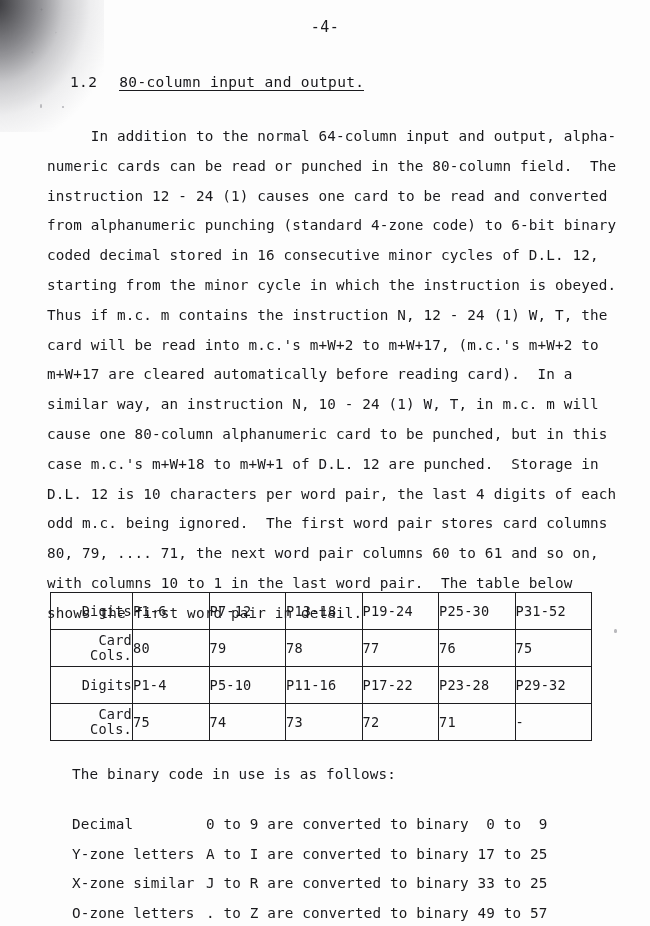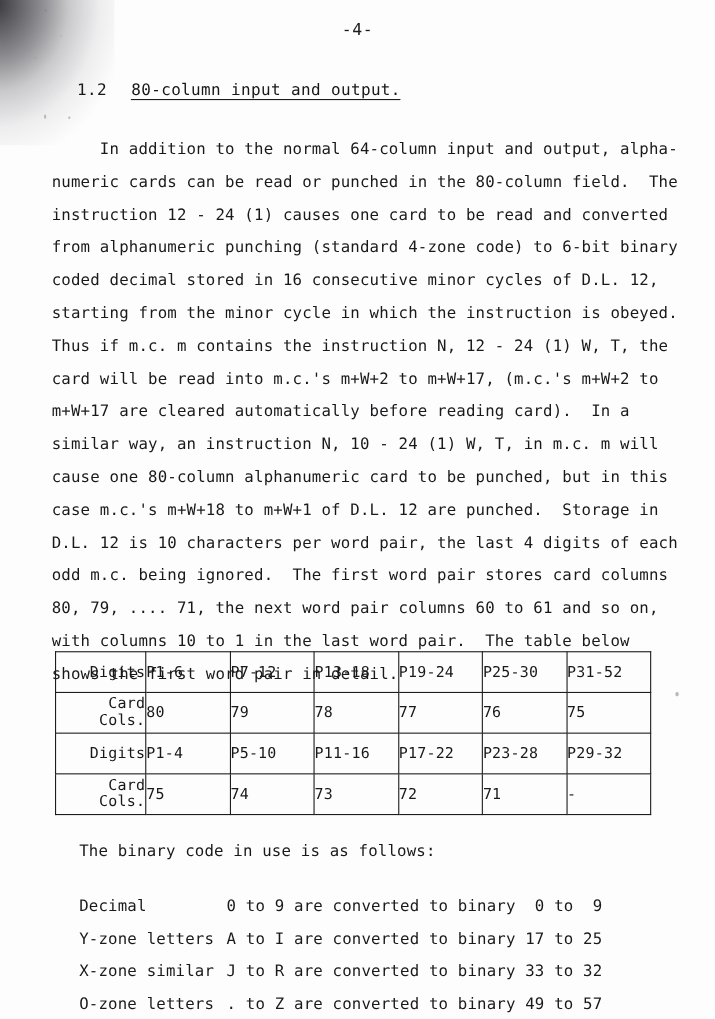--- a/index.html
+++ b/index.html
@@ -239,18 +239,18 @@
           <td class="val">-</td>
         </tr>
       </tbody>
   </table>
 
   <div id="code-section">
     <div id="code-intro">The binary code in use is as follows:</div>
     <div id="code-rows">
         <div class="code-row"><span class="lhs">Decimal</span><span>0 to 9 are converted to binary  0 to  9</span></div>
         <div class="code-row"><span class="lhs">Y-zone letters</span><span>A to I are converted to binary 17 to 25</span></div>
-        <div class="code-row"><span class="lhs">X-zone similar</span><span>J to R are converted to binary 33 to 32</span></div>
+        <div class="code-row"><span class="lhs">X-zone similar</span><span>J to R are converted to binary 33 to 25</span></div>
         <div class="code-row"><span class="lhs">O-zone letters</span><span>. to Z are converted to binary 49 to 57</span></div>
       </div>
   </div>
 
 </div>
 
 </body></html>

